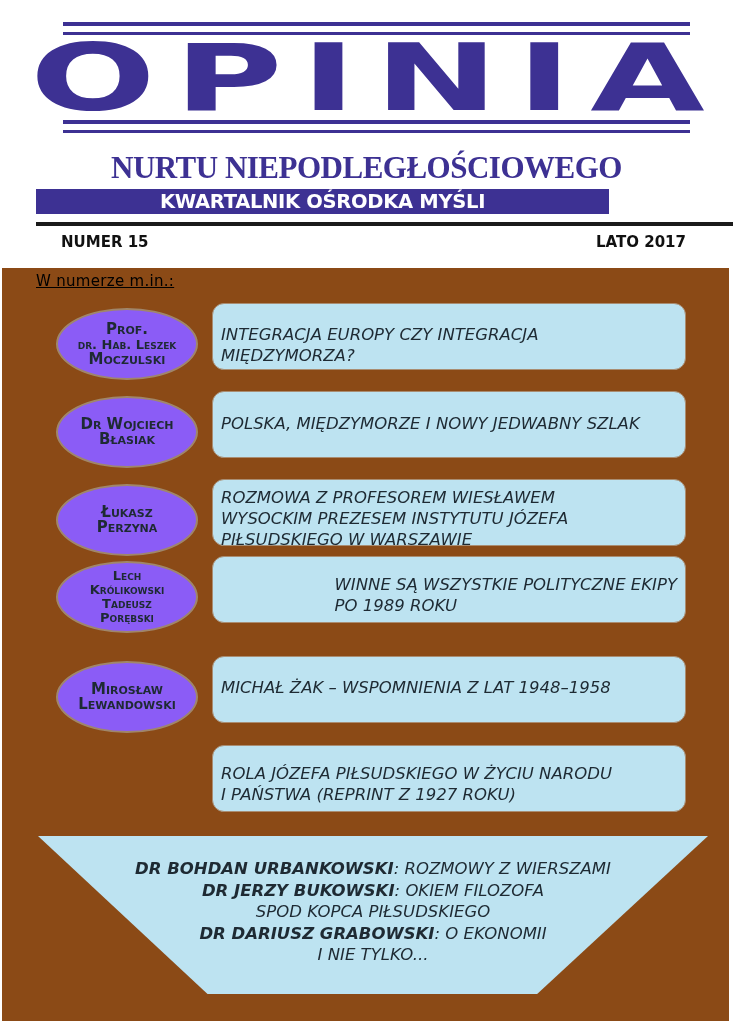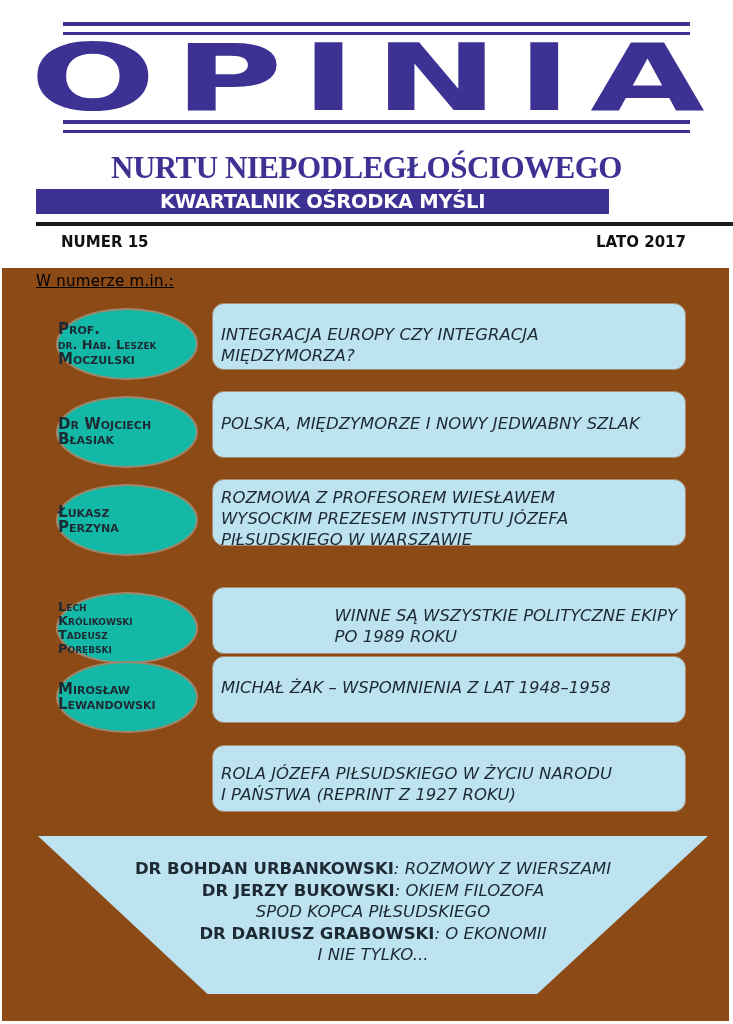--- a/index.html
+++ b/index.html
@@ -36,22 +36,22 @@
     position: absolute; left: 2px; top: 268px; width: 727px; height: 753px;
     background: #8b4a16;
   }
   .intro {
     position: absolute; left: 36px; top: 272px; font-size: 15px; color: #000000;
     text-decoration: underline; font-family: "DejaVu Sans", sans-serif; letter-spacing: 0.3px;
   }
   .row { position: absolute; left: 0; width: 733px; height: 82px; }
   .ellipse {
     position: absolute; left: 56px; width: 142px; height: 72px; top: 5px;
-    background: #14b8a6; border: 2px solid #a0866a; border-radius: 50%;
-    display: flex; flex-direction: column; justify-content: center; align-items: flex-start;
+    background: #8b5cf6; border: 2px solid #a0866a; border-radius: 50%;
+    display: flex; flex-direction: column; justify-content: center; align-items: center;
     text-align: center; color: #1e2a33; font-weight: bold; font-size: 12px; line-height: 15px;
     font-variant: small-caps; box-sizing: border-box;
   }
   .ellipse .line { display: block; white-space: nowrap; }
   .ellipse .big { font-size: 15px; }
   .box {
     position: absolute; left: 212px; width: 474px; height: 67px; top: 0;
     background: #bde3f1; border: 1.5px solid #a98d72; border-radius: 12px; box-sizing: border-box;
     padding: 10px 8px 0 8px; color: #1e2a33; font-style: italic; font-size: 16.5px;
     line-height: 21px; display: flex; align-items: flex-start;
@@ -61,21 +61,21 @@
   .trap {
     position: absolute; left: 38px; top: 836px; width: 670px; height: 158px;
     background: #bde3f1;
     clip-path: polygon(0 0, 100% 0, 74.5% 100%, 25.3% 100%);
   }
   .trap-text {
     position: absolute; left: 38px; top: 858px; width: 670px; text-align: center;
     color: #1e2a33; font-size: 16.5px; line-height: 21.5px;
   }
   .trap-text .l { display: block; }
-  .trap-text b { font-weight: bold; margin-top: 25px; }
+  .trap-text b { font-style: italic; font-weight: bold; margin-top: 25px; }
   .trap-text i { font-style: italic; }
 </style>
 </head>
 <body>
 
 <div class="hline" style="top:22px;height:4px;"></div>
 <div class="hline" style="top:32px;height:3px;"></div>
 <div class="masthead">
   <span style="transform:none;width:100%;text-align:center;font-size:112px;letter-spacing:14px;">
     <span style="display:inline-block;transform:scaleX(1.32) scaleY(0.82);">OPINIA</span>
@@ -126,21 +126,21 @@
   </div>
   <div class="box" style="padding-top:7px;">
     <div>
       <span class="txt">ROZMOWA Z PROFESOREM WIESŁAWEM</span>
       <span class="txt">WYSOCKIM PREZESEM INSTYTUTU JÓZEFA</span>
       <span class="txt">PIŁSUDSKIEGO W WARSZAWIE</span>
     </div>
   </div>
 </div>
 
-<div class="row" style="top:587px;">
+<div class="row" style="top:556px;">
   <div class="ellipse" style="line-height:14px;">
     <span class="line" style="font-size:13px;">Lech</span>
     <span class="line" style="font-size:13px;">Królikowski</span>
     <span class="line" style="font-size:13px;">Tadeusz</span>
     <span class="line" style="font-size:13px;">Porębski</span>
   </div>
   <div class="box" style="padding-top:17px;justify-content:flex-end;">
     <div>
       <span class="txt">WINNE SĄ WSZYSTKIE POLITYCZNE EKIPY</span>
       <span class="txt">PO 1989 ROKU</span>

